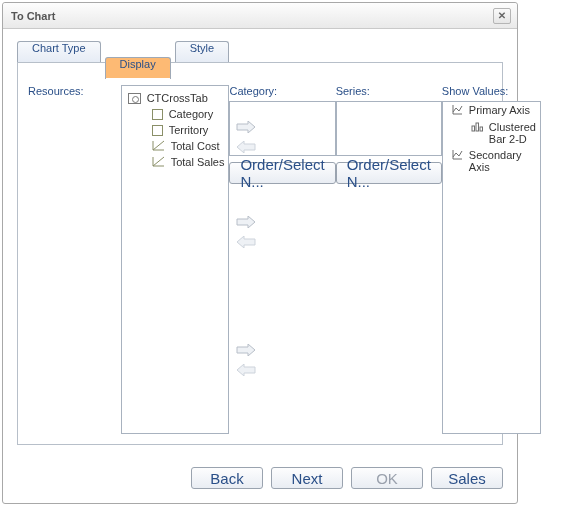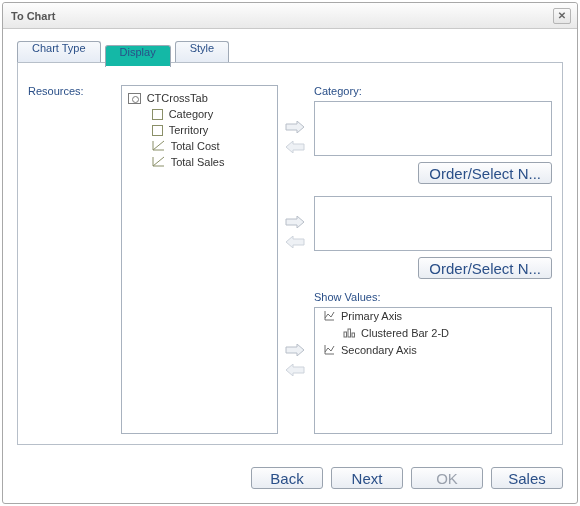--- a/index.html
+++ b/index.html
@@ -6,21 +6,21 @@
   html, body { margin: 0; padding: 0; }
   body {
     font-family: Tahoma, "Segoe UI", Arial, sans-serif;
     font-size: 11px;
     background: #fff;
     width: 580px;
     height: 506px;
     position: relative;
   }
   .window {
-    width: 576px;
+    width: 516px;
     height: 502px;
     margin: 2px;
     border: 1px solid #a8a8a8;
     background: #fff;
     border-radius: 3px;
     position: relative;
   }
   .titlebar {
     height: 26px;
     background: linear-gradient(#fdfdfd, #e9e9e9);
@@ -53,24 +53,24 @@
     border-bottom: none;
     padding: 0 14px;
     display: flex; align-items: flex-start;
     color: #2a4f88;
     background: linear-gradient(#f7f9fc, #e6ecf5);
     border-radius: 3px 3px 0 0;
     margin-right: 4px;
     cursor: pointer;
   }
   .tab.active {
-    background: #14b8a6;
+    background: #fdba74;
     height: 22px;
     position: relative;
-    top: 4px;
+    top: 16px;
   }
   .tab.active::after {
     content: "";
     position: absolute;
     left: 0; right: 0; bottom: -1px; height: 2px; background: #fff;
   }
   .content-frame {
     position: absolute;
     left: 14px; right: 14px; top: 59px;
     bottom: 58px;
@@ -89,21 +89,21 @@
   .left-col {
     width: 250px;
     display: flex; flex-direction: row;
   }
   .arrow-col {
     width: 36px;
     position: relative;
   }
   .right-col {
     flex: 1;
-    display: flex; flex-direction: column;
+    display: flex; 
   }
   .section-label {
     color: #2a4f88;
     margin-bottom: 4px;
   }
   .listbox {
     border: 1px solid #a8b2bf;
     background: #fff;
     overflow: auto;
   }
@@ -286,20 +286,21 @@
             <div class="section-label">Category:</div>
             <div class="listbox"></div>
             <div class="btn-row">
               <div class="btn">
                   <span>Order/Select N...</span>
                 </div>
             </div>
           </div>
           <div class="gap-v"></div>
           <div class="target-block">
+            <div class="section-label">Series:</div>
             <div class="listbox"></div>
             <div class="btn-row">
               <div class="btn">
                   <span>Order/Select N...</span>
                 </div>
             </div>
           </div>
           <div class="gap-v"></div>
           <div class="target-block show">
             <div class="section-label">Show Values:</div>

